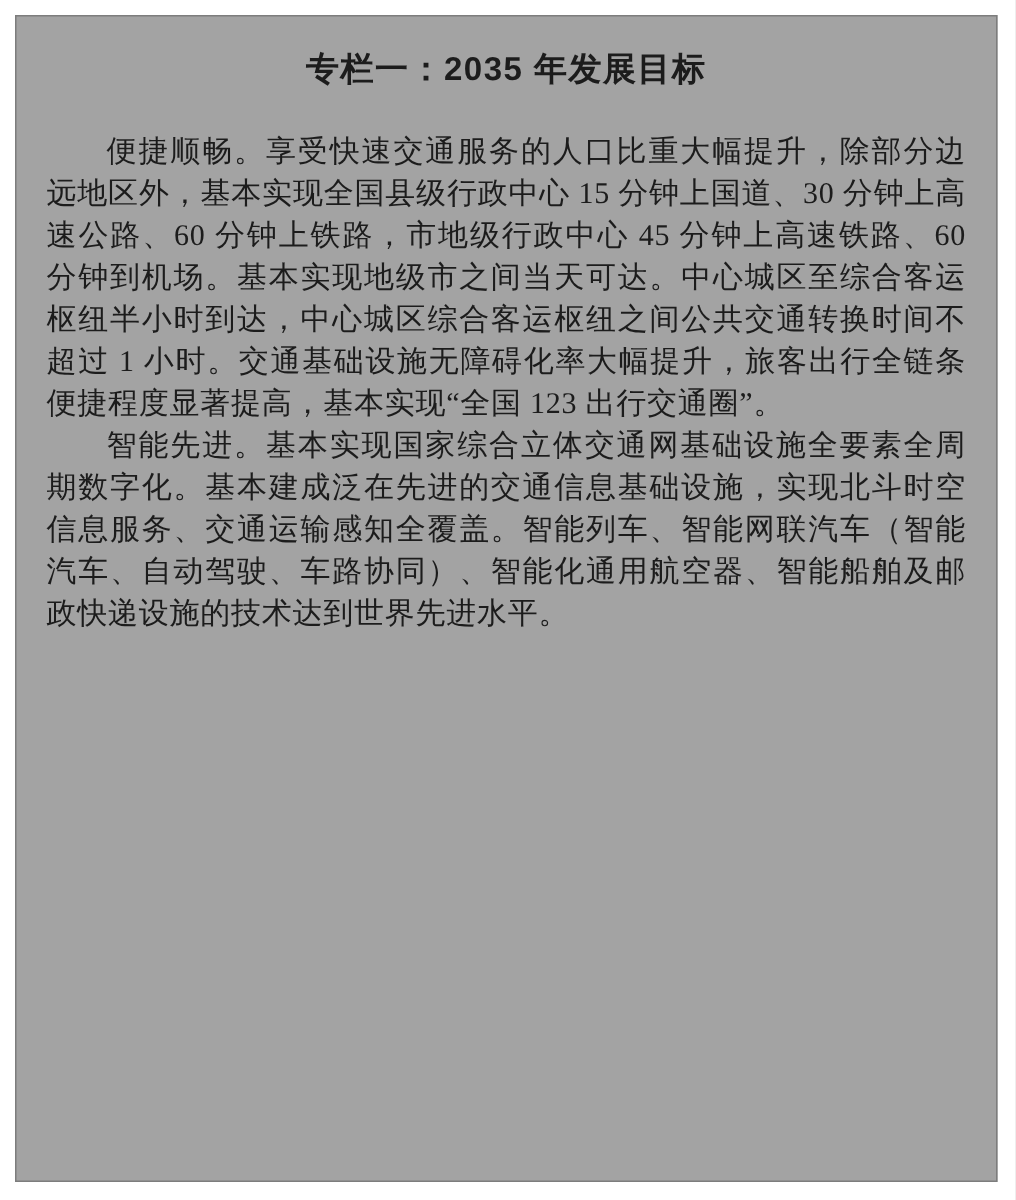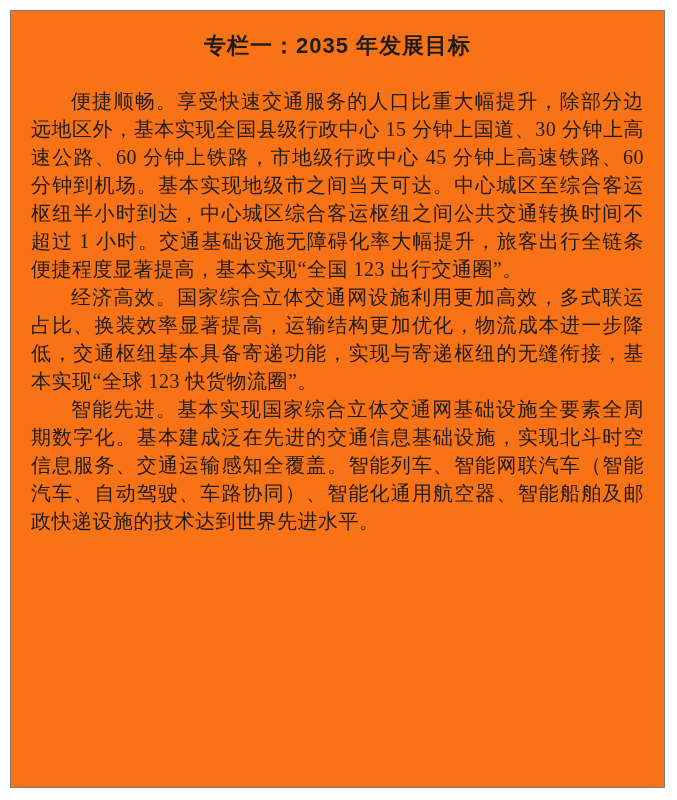--- a/index.html
+++ b/index.html
@@ -14,21 +14,21 @@
     background: #ffffff;
     overflow: hidden;
   }
   .column-box {
     position: absolute;
     left: 10px;
     top: 10px;
     width: 655px;
     height: 778px;
     border: 1.5px solid #7d7d7d;
-    background: #f97316;
+    background: #a3a3a3;
     box-sizing: border-box;
     padding: 12px 20px 8px 20px;
     overflow: hidden;
   }
   .column-title {
     margin: 9px 0 27px 0;
     text-align: center;
     font-family: "Liberation Sans", "DejaVu Sans", sans-serif;
     font-weight: 700;
     font-size: 22px;
@@ -50,17 +50,16 @@
   }
 </style>
 </head>
 <body>
 
 <div class="page">
   <div class="column-box">
     <h1 class="column-title">专栏一：2035 年发展目标</h1>
     <div class="column-body">
       <p>便捷顺畅。享受快速交通服务的人口比重大幅提升，除部分边远地区外，基本实现全国县级行政中心 15 分钟上国道、30 分钟上高速公路、60 分钟上铁路，市地级行政中心 45 分钟上高速铁路、60 分钟到机场。基本实现地级市之间当天可达。中心城区至综合客运枢纽半小时到达，中心城区综合客运枢纽之间公共交通转换时间不超过 1 小时。交通基础设施无障碍化率大幅提升，旅客出行全链条便捷程度显著提高，基本实现“全国 123 出行交通圈”。</p>
-      <p>经济高效。国家综合立体交通网设施利用更加高效，多式联运占比、换装效率显著提高，运输结构更加优化，物流成本进一步降低，交通枢纽基本具备寄递功能，实现与寄递枢纽的无缝衔接，基本实现“全球 123 快货物流圈”。</p>
       <p>智能先进。基本实现国家综合立体交通网基础设施全要素全周期数字化。基本建成泛在先进的交通信息基础设施，实现北斗时空信息服务、交通运输感知全覆盖。智能列车、智能网联汽车（智能汽车、自动驾驶、车路协同）、智能化通用航空器、智能船舶及邮政快递设施的技术达到世界先进水平。</p>
     </div>
   </div>
 </div>
 
 </body></html>

